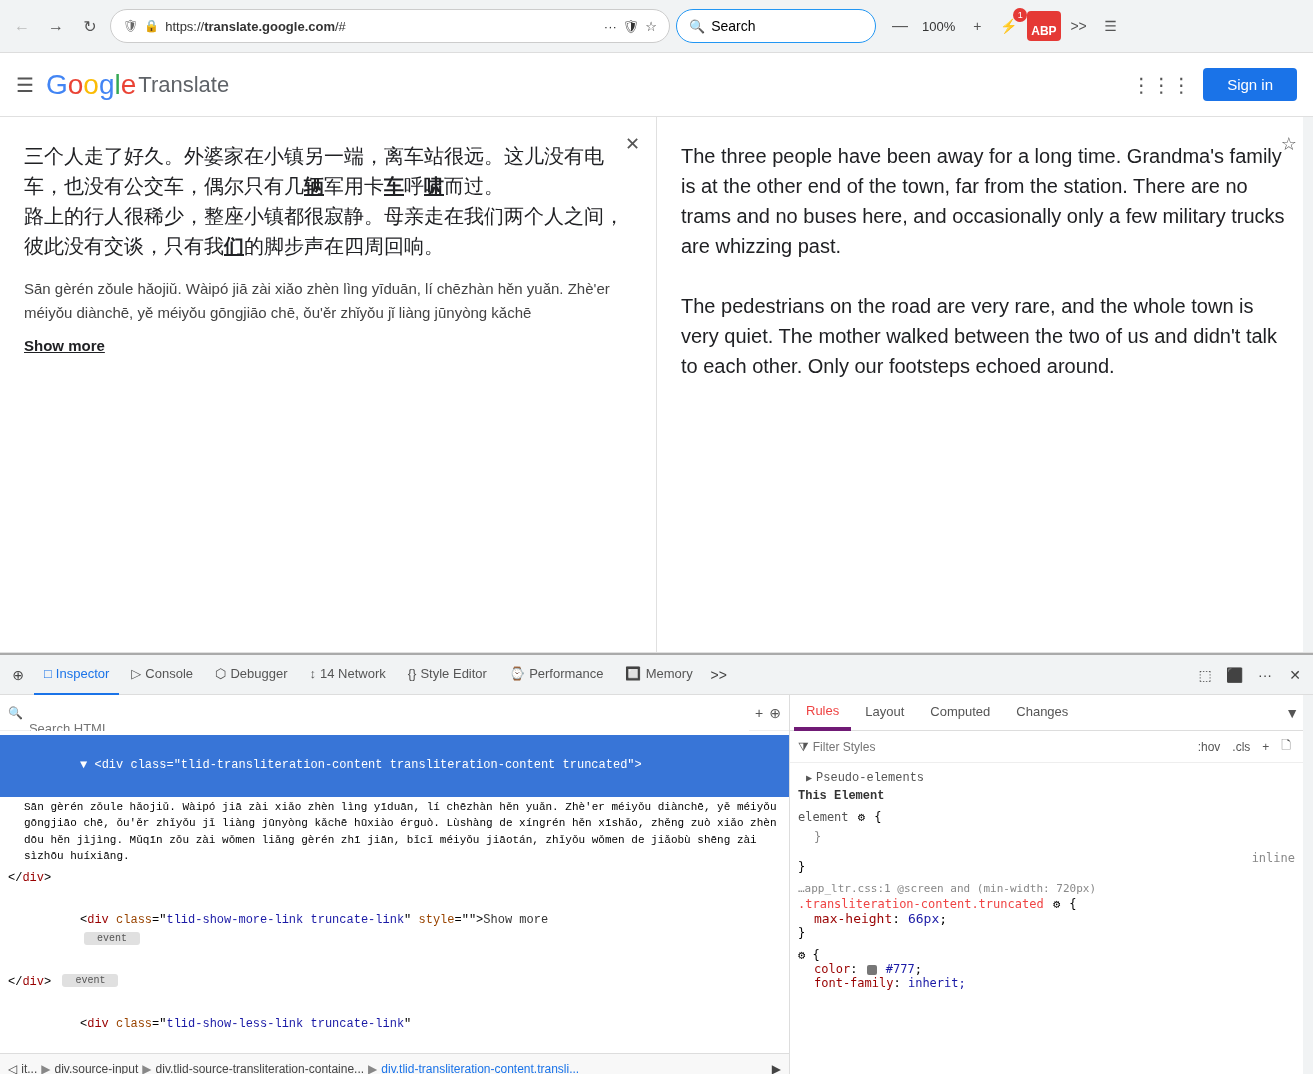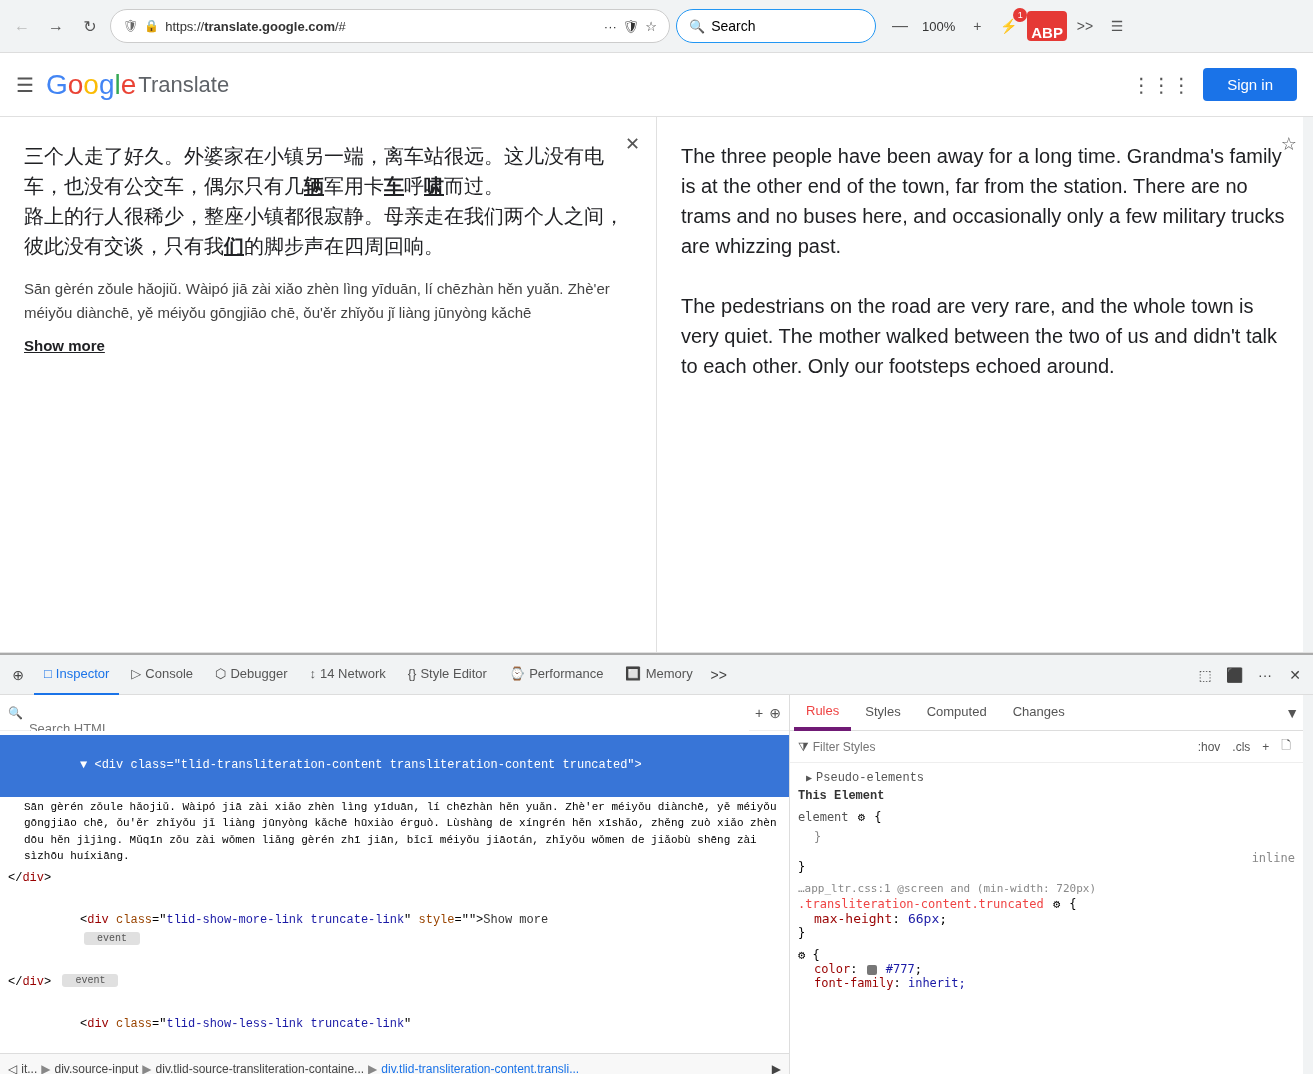--- a/index.html
+++ b/index.html
@@ -14,21 +14,21 @@
     .address-bar .lock-icon { color: #666; font-size: 12px; }
     .address-text { flex: 1; overflow: hidden; text-overflow: ellipsis; white-space: nowrap; }
     .address-text strong { font-weight: bold; }
     .search-bar-wrap { display: flex; align-items: center; background: #fff; border: 1px solid #2196f3; border-radius: 20px; padding: 4px 12px; height: 34px; gap: 6px; min-width: 200px; }
     .search-bar-wrap .search-icon { color: #555; font-size: 13px; }
     .toolbar-icons { display: flex; align-items: center; gap: 4px; margin-left: 4px; }
     .toolbar-icon { width: 28px; height: 28px; border-radius: 50%; border: none; background: transparent; cursor: pointer; display: flex; align-items: center; justify-content: center; color: #555; font-size: 14px; }
     .zoom-display { font-size: 13px; color: #333; padding: 0 4px; }
     .badge { position: relative; }
     .badge-num { position: absolute; top: -4px; right: -4px; background: #e53935; color: #fff; border-radius: 50%; font-size: 9px; width: 14px; height: 14px; display: flex; align-items: center; justify-content: center; }
-    .abp-btn { background: #e53935; color: #fff; border-radius: 4px; font-size: 15px; font-weight: bold; padding: 13px 4px; height: 30px; border: none; cursor: pointer; }
+    .abp-btn { background: #e53935; color: #fff; border-radius: 4px; font-size: 12px; font-weight: bold; padding: 13px 4px; height: 30px; border: none; cursor: pointer; }
 
     
     .app-header { display: flex; align-items: center; padding: 0 16px; height: 64px; border-bottom: 1px solid #e0e0e0; }
     .hamburger { font-size: 20px; color: #555; cursor: pointer; margin-right: 12px; }
     .google-logo { display: flex; align-items: center; gap: 0; font-size: 28px; font-weight: 400; }
     .g-blue { color: #4285F4; }
     .g-red { color: #EA4335; }
     .g-yellow { color: #FBBC05; }
     .g-green { color: #34A853; }
     .logo-text { font-size: 22px; color: #5f6368; font-weight: 400; margin-left: 2px; }
@@ -251,21 +251,21 @@
         <span class="breadcrumb-sep">▶</span>
         <span class="breadcrumb-item active">div.tlid-transliteration-content.transli...</span>
         <span style="cursor:pointer; margin-left:auto;">▶</span>
       </div>
     </div>
 
     <div class="css-panel">
 
       <div class="css-tabs">
         <div class="css-tab active">Rules</div>
-        <div class="css-tab">Styles</div>
+        <div class="css-tab">Layout</div>
         <div class="css-tab">Computed</div>
         <div class="css-tab">Changes</div>
         <div style="margin-left:auto; display:flex; align-items:center;">
           <button style="border:none;background:none;cursor:pointer;font-size:14px;color:#555;">▼</button>
         </div>
       </div>
 
       <div class="css-filter-bar">
         <span class="css-filter-icon">⧩</span>
         <input class="css-filter-input" placeholder="Filter Styles" type="text" style="">

